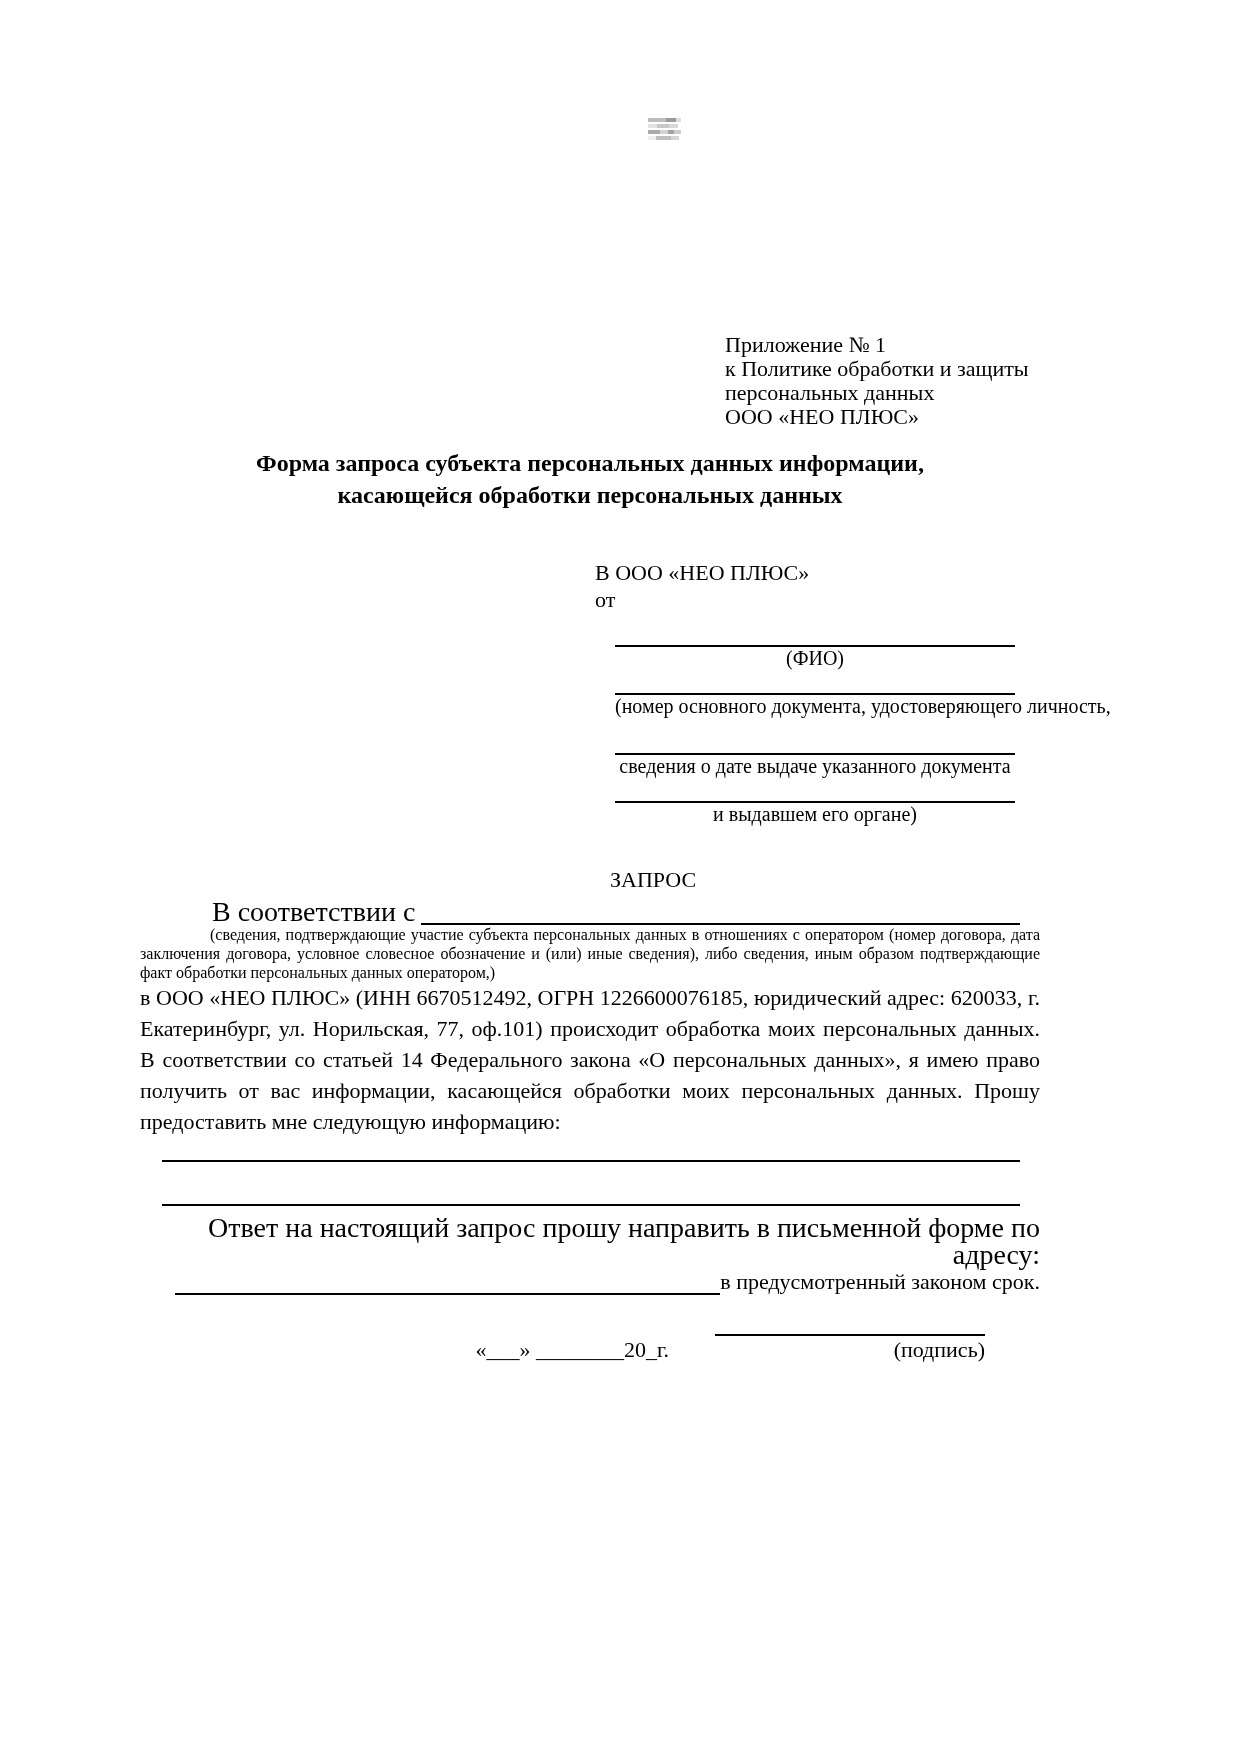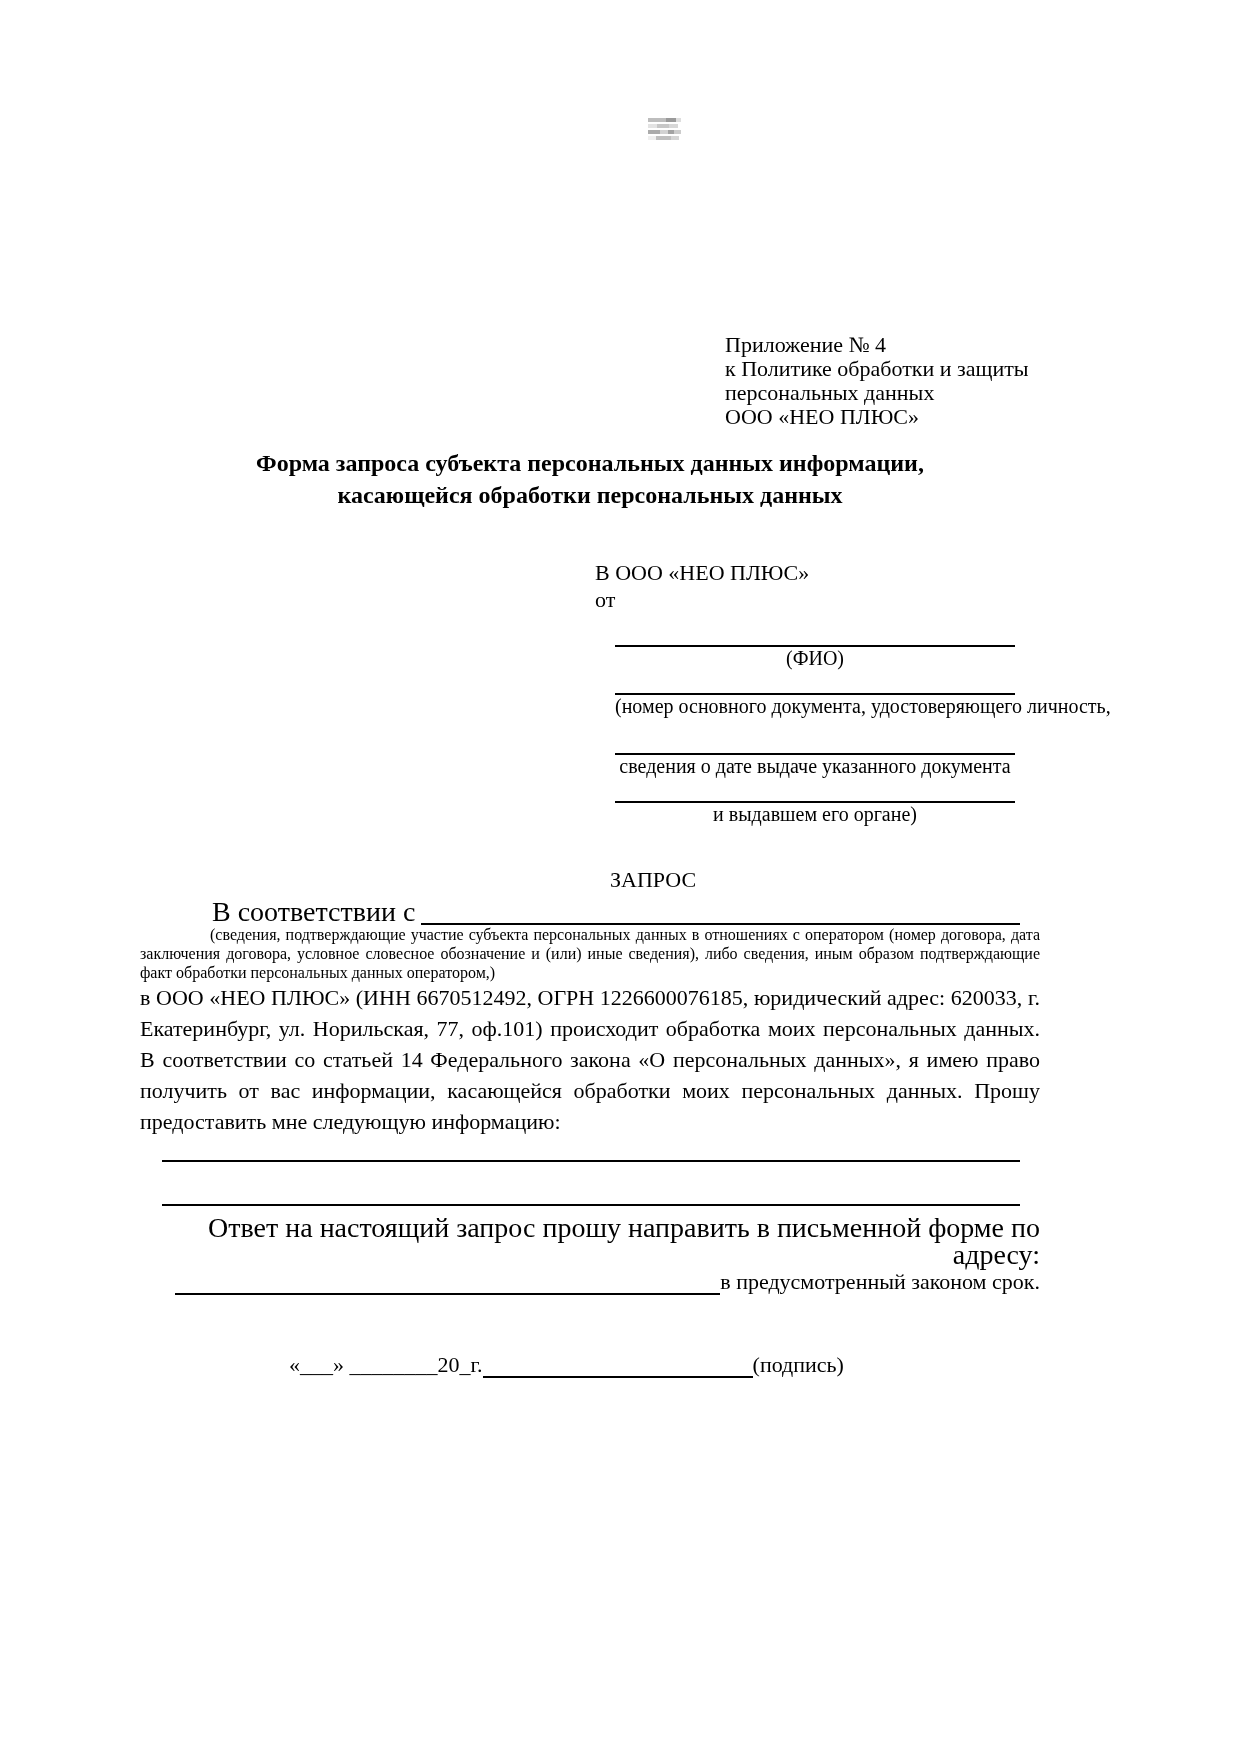--- a/index.html
+++ b/index.html
@@ -126,49 +126,50 @@
     display: flex;
     align-items: flex-end;
     margin-left: 35px;
     font-size: 22px;
     line-height: 27px;
   }
   .addr-line .fill { margin-left: 0; }
   .addr-line .tail { white-space: nowrap; }
 
   .sig-row {
-    margin-top: 56px;
+    margin-top: 39px;
     display: flex;
-    justify-content: center;
+    justify-content: flex-end;
     align-items: flex-end;
     font-size: 22px;
     line-height: 27px;
     padding-left: 8px;
     padding-right: 55px;
-  }
-  .sig-right { display: flex; align-items: flex-end; }
+    gap: 46px;
+  }
+  .sig-right { display: flex; align-items: flex-end; flex-direction: column; }
   .sig-fill { width: 270px; border-bottom: 2px solid #000; height: 0; }
   .sig-right .caption { white-space: nowrap; }
 </style>
 </head>
 <body>
 
 <div class="page">
 
   <div class="artifact">
     <div class="s1"></div>
       <div class="s2"></div>
       <div class="s3"></div>
       <div class="s4"></div>
   </div>
 
   <div class="content">
 
     <div class="annex">
-      <div>Приложение № 4</div>
+      <div>Приложение № 1</div>
       <div>к Политике обработки и защиты</div>
       <div>персональных данных</div>
       <div>ООО «НЕО ПЛЮС»</div>
     </div>
 
     <div class="title">
       <div>Форма запроса субъекта персональных данных информации,</div>
       <div>касающейся обработки персональных данных</div>
     </div>
 

